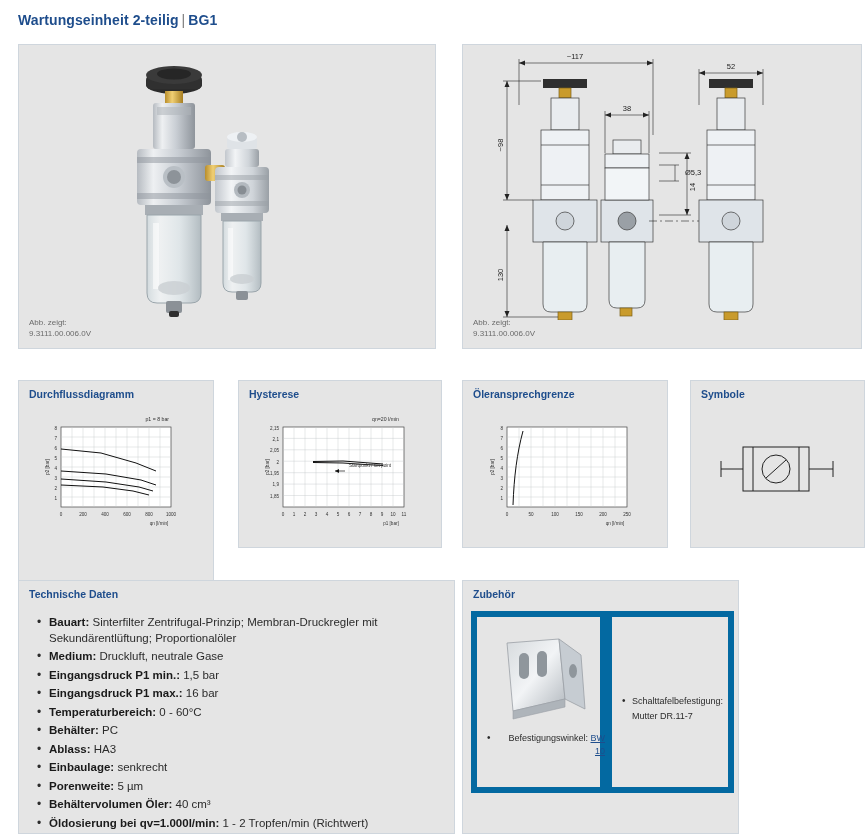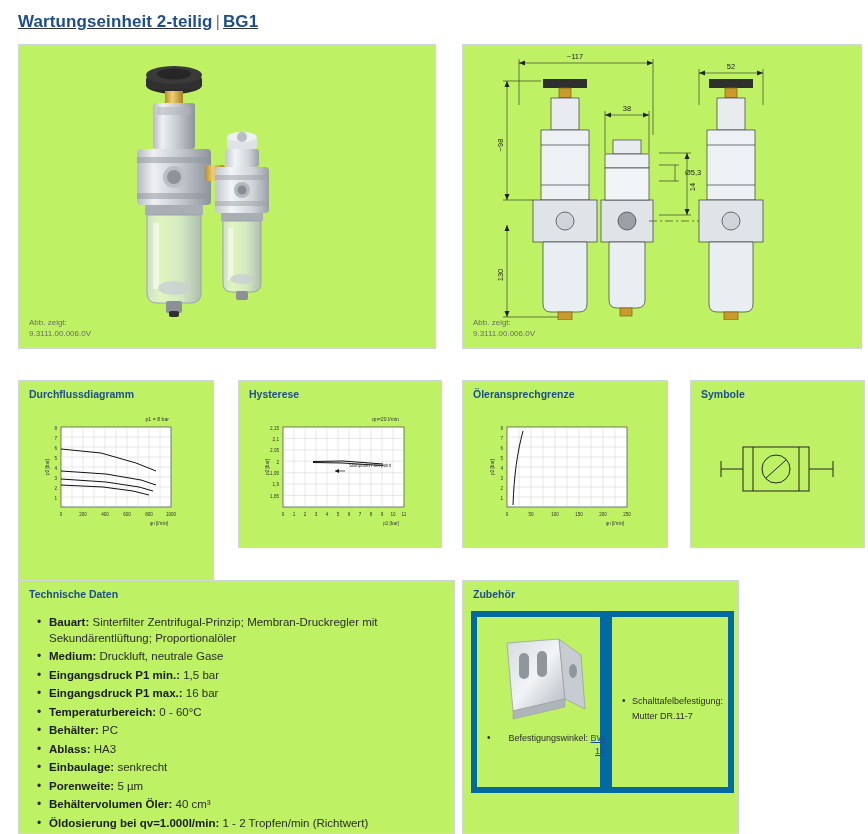--- a/index.html
+++ b/index.html
@@ -8,31 +8,31 @@
     width: 868px; height: 834px;
     background: #ffffff;
     font-family: "Liberation Sans", sans-serif;
     color: #333;
   }
   .page { position: relative; width: 868px; height: 834px; overflow: hidden; }
 
   
   .title-bar {
     position: absolute; left: 18px; top: 12px;
-    font-size: 17px; letter-spacing: .1px; text-decoration: underline;
+    font-size: 14px; letter-spacing: .1px;
   }
   .title-bar .t-main { color: #1e4d8c; font-weight: bold; }
   .title-bar .t-sep { color: #7a7a7a; font-weight: normal; margin: 0 3px; }
   .title-bar .t-sub { color: #1e4d8c; font-weight: bold; }
 
   
   .panel {
     position: absolute;
     border: 1px solid #cfd6dd;
-    background: #bef264;
+    background: #e5e5e5;
   }
   .panel-title {
     color: #1e4d8c; font-weight: bold; font-size: 10.5px;
     position: absolute; left: 10px; top: 7px;
   }
   .caption {
     position: absolute; font-size: 8px; color: #6b6b6b; line-height: 1.35;
   }
 
   

